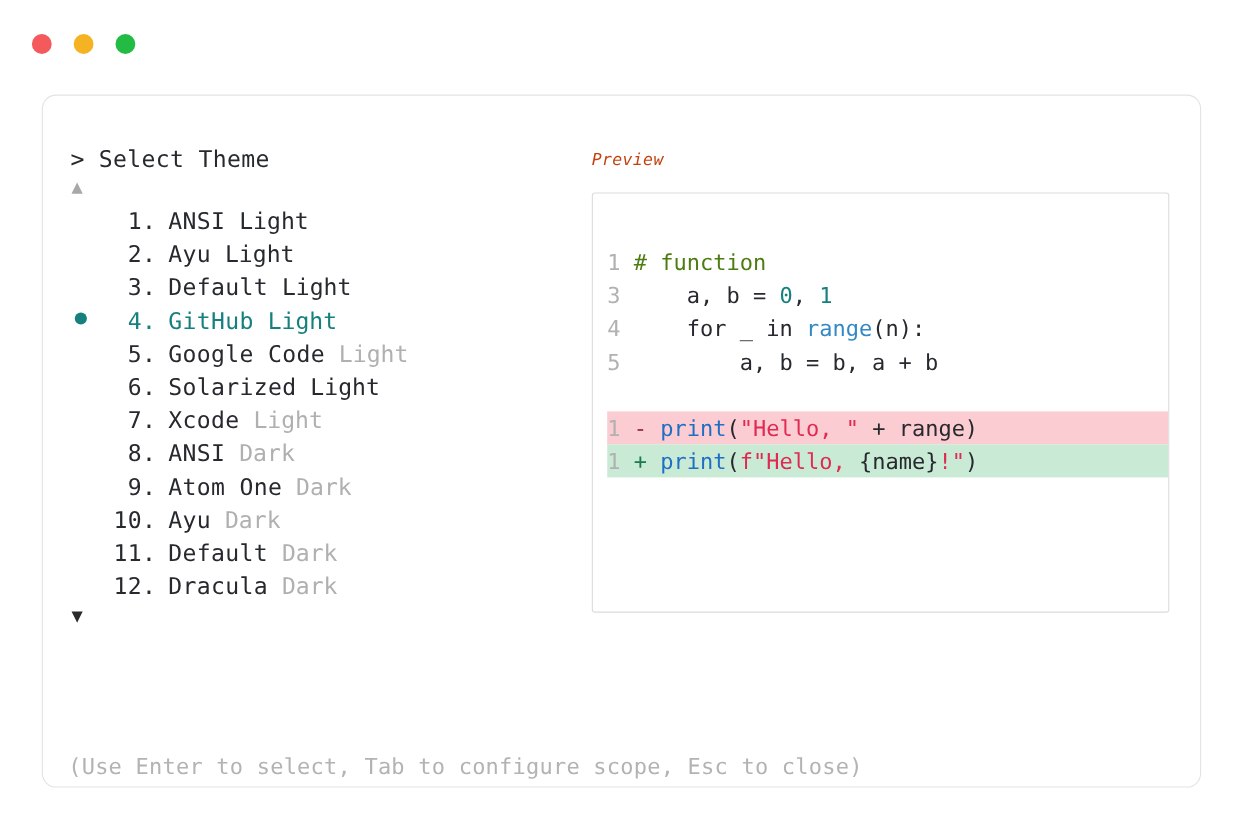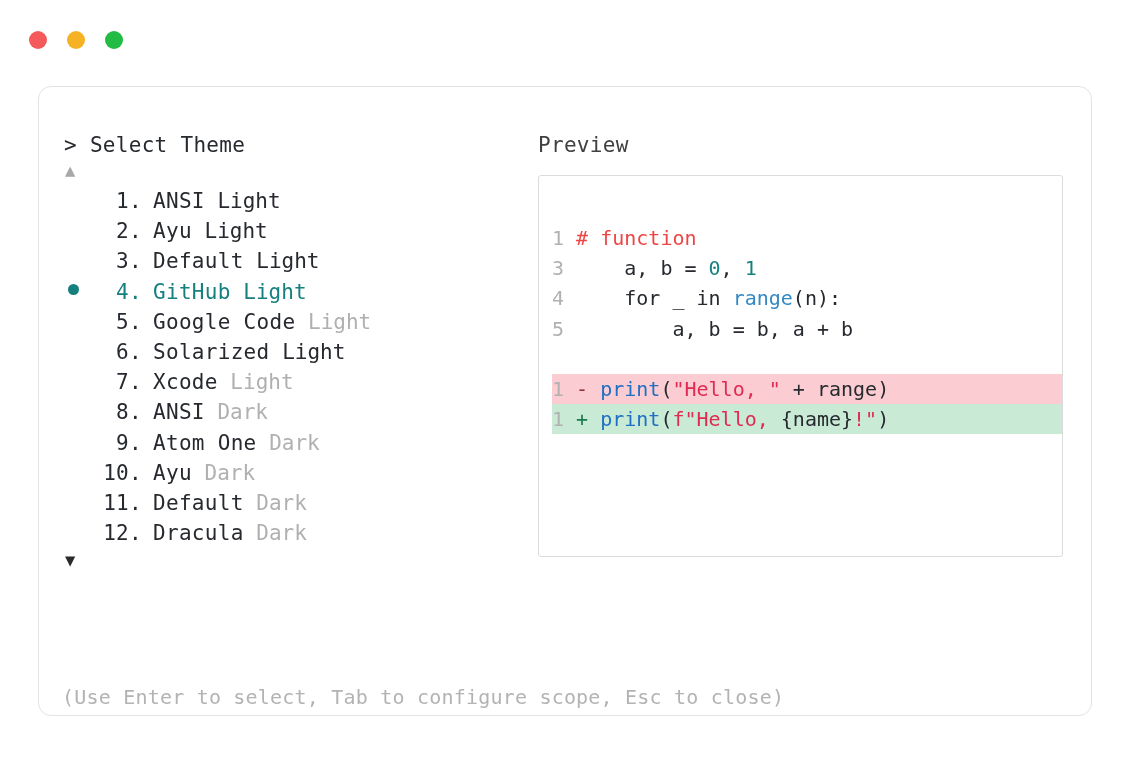--- a/index.html
+++ b/index.html
@@ -131,24 +131,25 @@
   }
 
   
   .right-col {
     position: absolute;
     left: 499px;
     top: 45px;
     width: 530px;
   }
   .preview-label {
-    font-size: 21px;
+    font-size: 15px;
     line-height: 26px;
-    color: #404040;
-    letter-spacing: 0.3px;
+    color: #c2410c;
+    letter-spacing: 0.3px;
+    font-style: italic;
   }
   .preview-box {
     margin-top: 17px;
     width: 525px;
     height: 382px;
     box-sizing: border-box;
     border: 1.5px solid #dcdcdc;
     border-radius: 3px;
     background: #ffffff;
     position: relative;
@@ -163,21 +164,21 @@
     line-height: 30.2px;
   }
   .code-line {
     white-space: pre;
     height: 30.2px;
     display: block;
   }
   .ln {
     color: #b1b1b1;
   }
-  .tok-com  { color: #ef4444; }
+  .tok-com  { color: #4d7c0f; }
   .tok-kw   { color: #26292e; }
   .tok-fn   { color: #a0282c; }
   .tok-num  { color: #16807f; }
   .tok-blue { color: #3489c4; }
   .tok-pl   { color: #26292e; }
   .tok-call { color: #1f6fc4; }
   .tok-str  { color: #e02a52; }
 
   .code-gap { height: 30.2px; }
 

